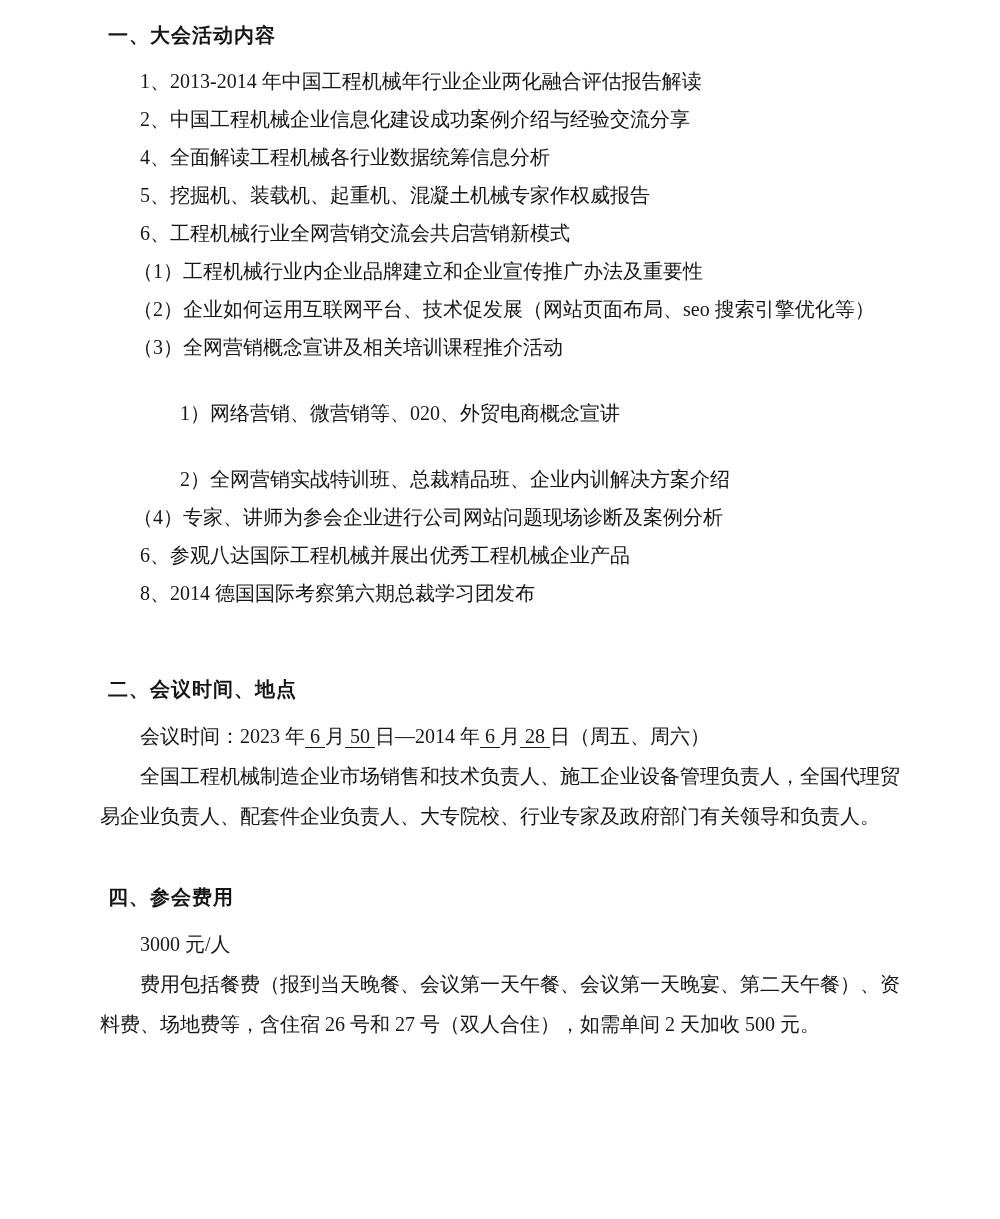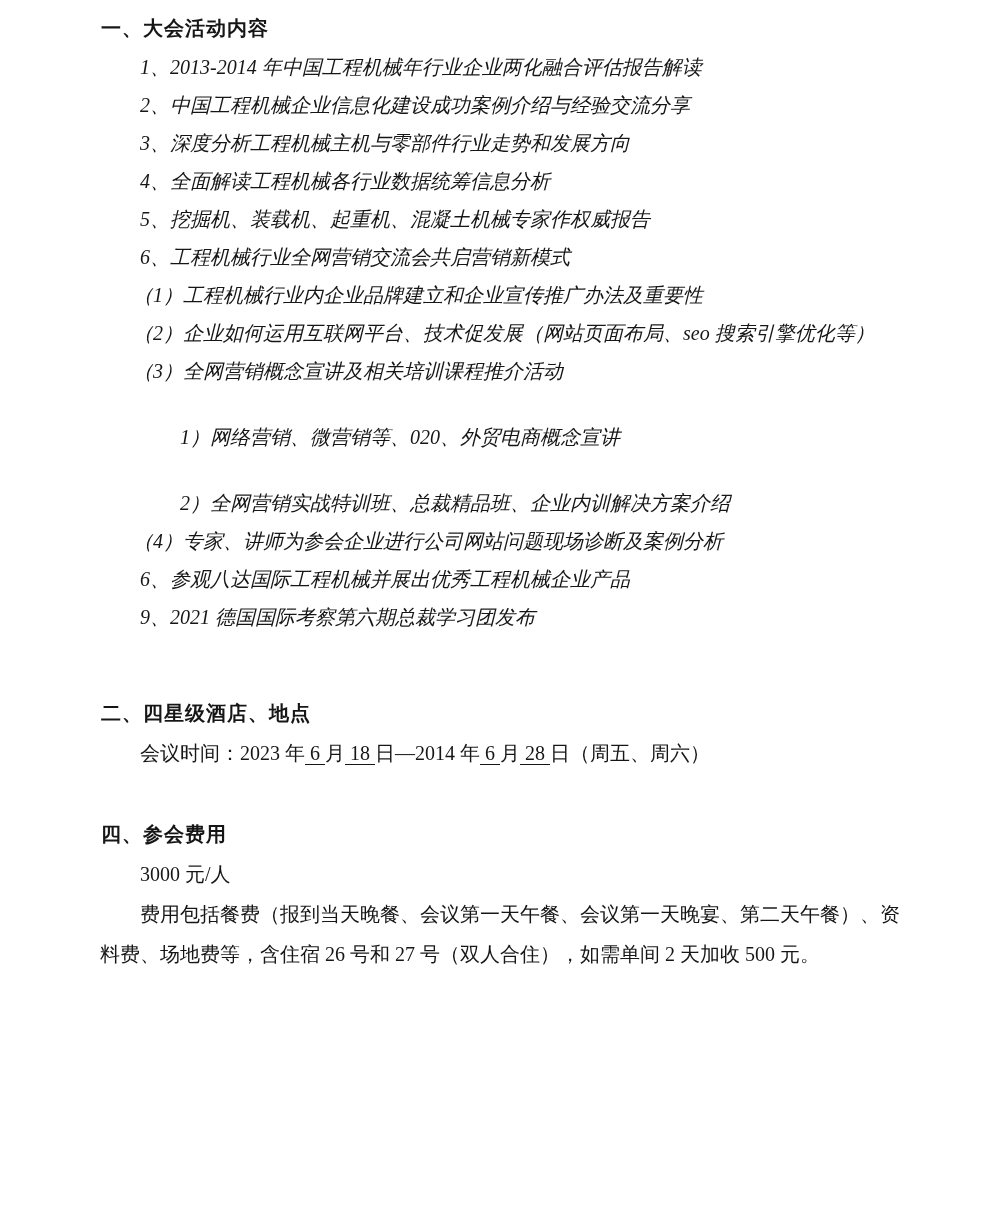--- a/index.html
+++ b/index.html
@@ -15,28 +15,27 @@
     font-family: "Liberation Serif", "DejaVu Serif", serif;
   }
   .doc {
     padding: 8px 100px 0 100px;
   }
   .h {
     font-family: "Liberation Sans", "DejaVu Sans", sans-serif;
     font-weight: 700;
     font-size: 20px;
     line-height: 38px;
-    margin: 1px;
+    margin: 8px;
     letter-spacing: 1px;
   }
   .line {
     font-size: 20px;
     line-height: 38px;
     white-space: pre;
-    font-style: italic;
   }
   .tline {
     font-size: 20px;
     line-height: 40px;
     white-space: pre;
   }
   .lv-num  { padding-left: 40px; }   
   .lv-par  { padding-left: 33px; }   
   .lv-sub  { padding-left: 80px; margin-top: 28px; }   
   .para {
@@ -55,34 +54,34 @@
   .mt-s4 { margin-top: 42px; }
 </style>
 </head>
 <body>
 
 <div class="doc">
 
   <h2 class="h">一、大会活动内容</h2>
   <div class="line lv-num">1、2013-2014 年中国工程机械年行业企业两化融合评估报告解读</div>
   <div class="line lv-num">2、中国工程机械企业信息化建设成功案例介绍与经验交流分享</div>
-  <div class="line lv-num">3、深度分析工程机械主机与零部件行业走势和发展方向</div>
   <div class="line lv-num">4、全面解读工程机械各行业数据统筹信息分析</div>
   <div class="line lv-num">5、挖掘机、装载机、起重机、混凝土机械专家作权威报告</div>
   <div class="line lv-num">6、工程机械行业全网营销交流会共启营销新模式</div>
   <div class="line lv-par">（1）工程机械行业内企业品牌建立和企业宣传推广办法及重要性</div>
   <div class="line lv-par">（2）企业如何运用互联网平台、技术促发展（网站页面布局、seo 搜索引擎优化等）</div>
   <div class="line lv-par">（3）全网营销概念宣讲及相关培训课程推介活动</div>
   <div class="line lv-sub">1）网络营销、微营销等、020、外贸电商概念宣讲</div>
   <div class="line lv-sub">2）全网营销实战特训班、总裁精品班、企业内训解决方案介绍</div>
   <div class="line lv-par">（4）专家、讲师为参会企业进行公司网站问题现场诊断及案例分析</div>
   <div class="line lv-num">6、参观八达国际工程机械并展出优秀工程机械企业产品</div>
-  <div class="line lv-num">9、2021 德国国际考察第六期总裁学习团发布</div>
+  <div class="line lv-num">8、2014 德国国际考察第六期总裁学习团发布</div>
 
-  <h2 class="h mt-s2">二、四星级酒店、地点</h2>
-  <div class="tline lv-num"><span>会议时间：2023 年</span><span class="u"> 6 </span><span>月</span><span class="u"> 18 </span><span>日—2014 年</span><span class="u"> 6 </span><span>月</span><span class="u"> 28 </span><span>日（周五、周六）</span></div>
+  <h2 class="h mt-s2">二、会议时间、地点</h2>
+  <div class="tline lv-num"><span>会议时间：2023 年</span><span class="u"> 6 </span><span>月</span><span class="u"> 50 </span><span>日—2014 年</span><span class="u"> 6 </span><span>月</span><span class="u"> 28 </span><span>日（周五、周六）</span></div>
 
+  <p class="para">全国工程机械制造企业市场销售和技术负责人、施工企业设备管理负责人，全国代理贸易企业负责人、配套件企业负责人、大专院校、行业专家及政府部门有关领导和负责人。</p>
 
   <h2 class="h mt-s4">四、参会费用</h2>
   <div class="tline lv-num">3000 元/人</div>
   <p class="para">费用包括餐费（报到当天晚餐、会议第一天午餐、会议第一天晚宴、第二天午餐）、资料费、场地费等，含住宿 26 号和 27 号（双人合住），如需单间 2 天加收 500 元。</p>
 
 </div>
 
 </body></html>

